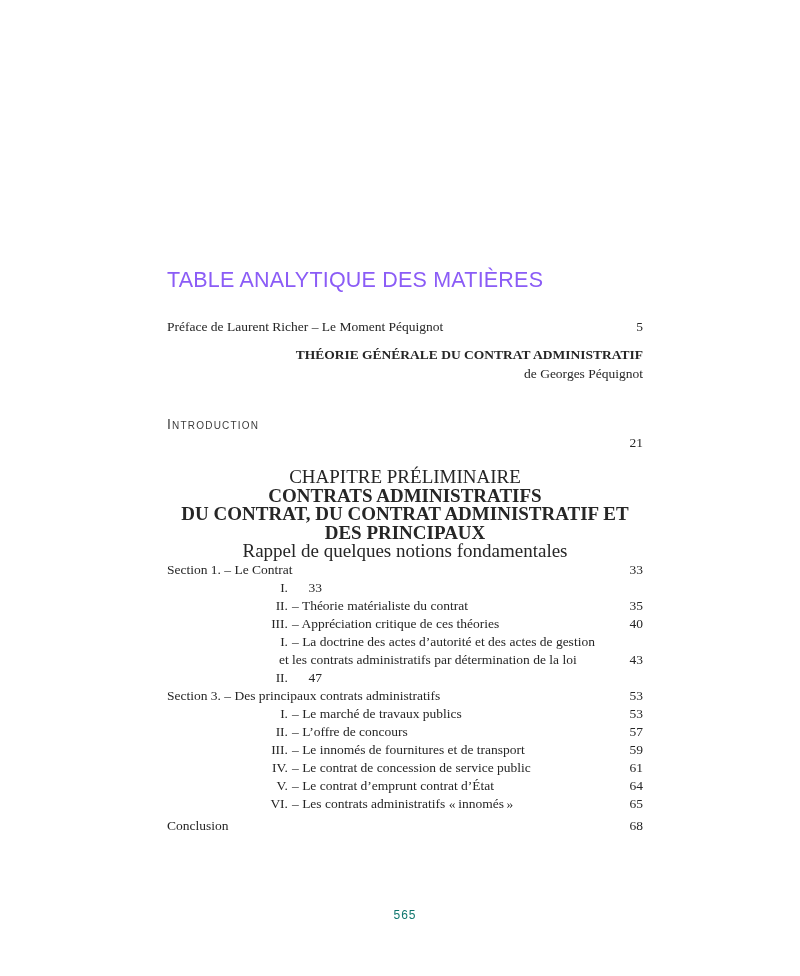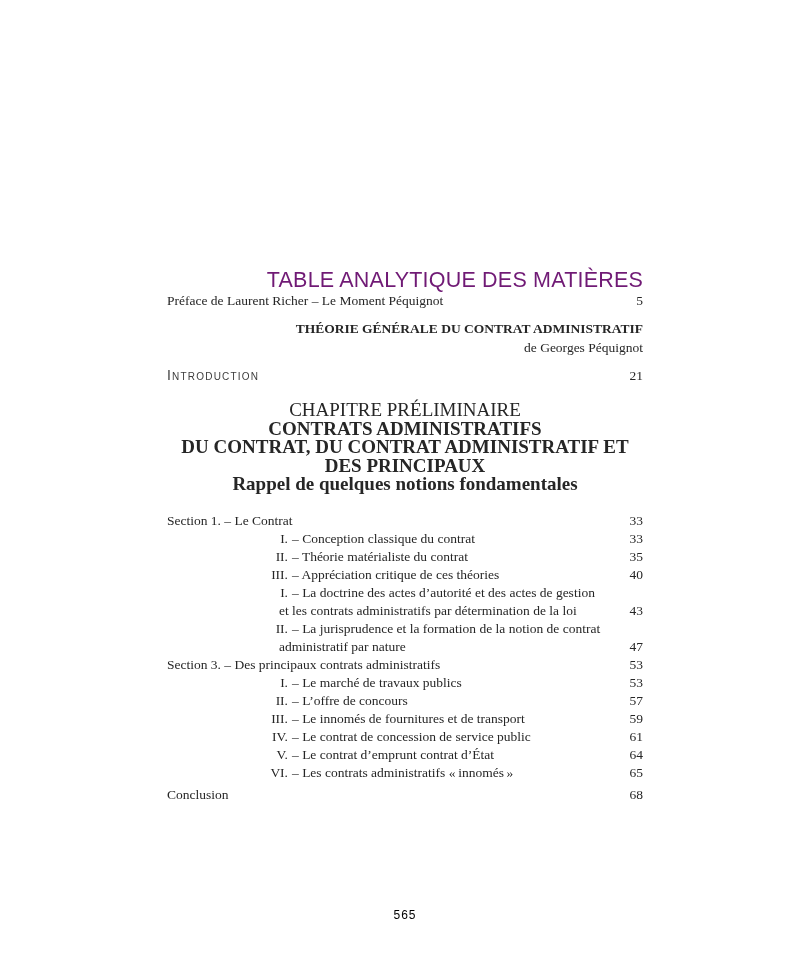--- a/index.html
+++ b/index.html
@@ -12,68 +12,68 @@
     overflow: hidden;
   }
   .content {
     position: absolute;
     left: 167px; top: 0;
     width: 476px;
   }
   
   .doc-title {
     margin-top: 268px;
-    text-align: right;
+    text-align: left;
     font-family: "Liberation Sans", sans-serif;
     font-size: 21.5px;
     line-height: 24px;
     letter-spacing: 0.2px;
-    color: #701a75;
+    color: #8b5cf6;
     font-weight: 400;
   }
   
   .row {
     display: flex;
     align-items: flex-start;
     font-size: 13.5px;
     line-height: 18px;
   }
   .row .label { flex: 1; }
   .row .pg {
     width: 34px;
     flex: none;
     text-align: right;
     align-self: flex-end;
   }
-  .preface-row { }
+  .preface-row { margin-top: 26px; }
   
   .work-heading { margin-top: 9px; text-align: right; }
   .work-title {
     font-weight: bold;
     font-size: 13.5px;
     line-height: 19px;
   }
   .work-author { font-size: 13.5px; line-height: 19px; }
   
-  .intro-row { margin-top: 9px; }
+  .intro-row { margin-top: 32px; flex-direction: column; }
   .smallcaps-label {
     font-family: "Liberation Sans", sans-serif;
     font-variant: small-caps;
     font-size: 14px;
     letter-spacing: 1.2px;
     color: #3c3c3c;
   }
   
   .chapter-block { margin-top: 16px; text-align: center; }
   .chapter-block div { line-height: 18.5px; font-size: 19px; }
   .chapter-kicker { font-weight: 400; }
   .chapter-title { font-weight: bold; }
-  .chapter-subtitle { font-weight: bold; }
-  
-  .toc { margin-top: 18px; }
+  .chapter-subtitle { font-weight: normal; }
+  
+  .toc { }
   .sub .roman {
     width: 121px;
     flex: none;
     text-align: right;
     white-space: pre;
   }
   .sub .label {
     margin-left: -9px;
     text-indent: 13px;
     white-space: pre-line;
@@ -81,21 +81,21 @@
   .conclusion-row { margin-top: 4px; }
   
   .footer {
     position: absolute;
     left: 167px; top: 908px;
     width: 476px;
     text-align: center;
     font-family: "Liberation Sans", sans-serif;
     font-size: 12px;
     letter-spacing: 1px;
-    color: #000000;
+    color: #0f766e;
   }
 </style>
 </head>
 <body>
 
 <div class="content">
 
   <div class="doc-title">TABLE ANALYTIQUE DES MATIÈRES</div>
 
   <div class="row preface-row">
@@ -121,21 +121,20 @@
   </div>
 
   <div class="toc">
 
     <div class="row section">
       <span class="label">Section 1. – Le Contrat</span>
       <span class="pg">33</span>
     </div>
     <div class="row sub">
       <span class="roman">I.</span>
-      <span class="label">– Conception classique du contrat</span>
       <span class="pg">33</span>
     </div>
     <div class="row sub">
       <span class="roman">II.</span>
       <span class="label">– Théorie matérialiste du contrat</span>
       <span class="pg">35</span>
     </div>
     <div class="row sub">
       <span class="roman">III.</span>
       <span class="label">– Appréciation critique de ces théories</span>
@@ -143,22 +142,20 @@
     </div>
 
     <div class="row sub">
       <span class="roman">I.</span>
       <span class="label">– La doctrine des actes d’autorité et des actes de gestion
 et les contrats administratifs par détermination de la loi</span>
       <span class="pg">43</span>
     </div>
     <div class="row sub">
       <span class="roman">II.</span>
-      <span class="label">– La jurisprudence et la formation de la notion de contrat
-administratif par nature</span>
       <span class="pg">47</span>
     </div>
 
     <div class="row section">
       <span class="label">Section 3. – Des principaux contrats administratifs</span>
       <span class="pg">53</span>
     </div>
     <div class="row sub">
       <span class="roman">I.</span>
       <span class="label">– Le marché de travaux publics</span>

